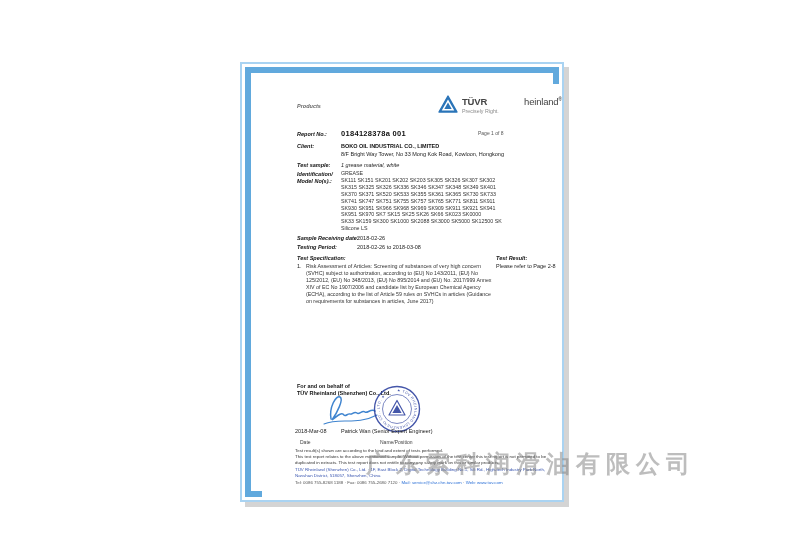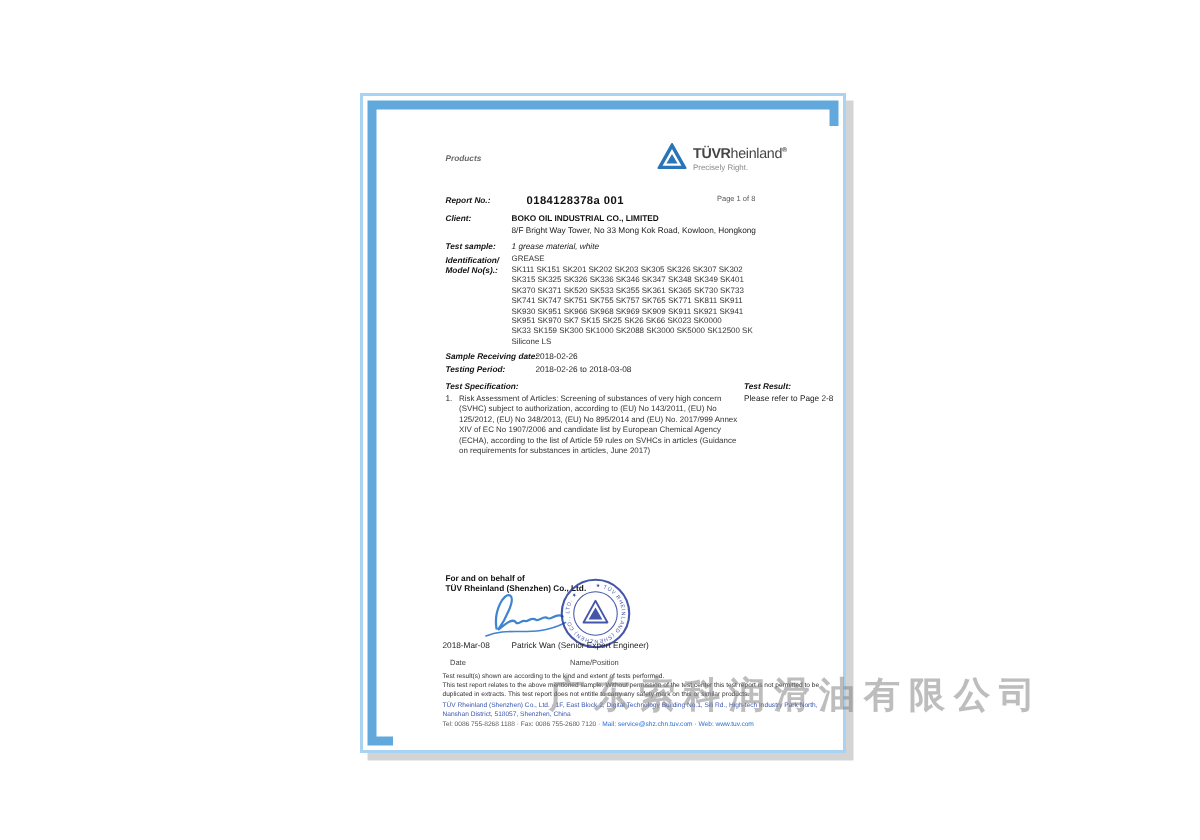--- a/index.html
+++ b/index.html
@@ -23,21 +23,21 @@
   .spec-text{font:5.3px/7.1px "Liberation Sans",sans-serif;color:#333;width:188px;text-align:left;}
   .tiny{font:4.4px/5.6px "Liberation Sans",sans-serif;color:#333;}
   .addr{font:4.4px/5.6px "Liberation Sans",sans-serif;color:#3a56b0;}
   .contact{font:4.4px/5.6px "Liberation Sans",sans-serif;color:#555;}
   .link{color:#2a6fd6;text-decoration:none;}
   .dot{color:#555;}
   
   .logo{display:flex;align-items:flex-start;}
   .logo-txt{margin-left:4px;}
   .brand{font:700 9.5px/10px "Liberation Sans",sans-serif;color:#454545;letter-spacing:-.2px;}
-  .brand .rest{font-weight:400;}
+  .brand .rest{font-weight:400;margin-left:37px;}
   .brand sup{font-size:4.5px;}
   .tagline{font:5.3px/7px "Liberation Sans",sans-serif;color:#8a8a8a;margin-top:1px;}
   
   .stamp{opacity:.88;}
   
   .wm-cn{position:absolute;left:366px;top:450px;z-index:5;
          font:600 24px/28px "Liberation Sans",sans-serif;letter-spacing:6px;
          color:rgba(128,128,128,.52);white-space:nowrap;pointer-events:none;text-align:center;}
   .wm-url{position:absolute;left:350px;top:496px;z-index:5;
          font:400 29px/32px "Liberation Sans",sans-serif;letter-spacing:2px;
@@ -60,21 +60,21 @@
             <path d="M10 4.4 L16.3 15.5 H3.7 Z" fill="#ffffff"></path>
             <path d="M10 7.6 L13.7 14 H6.3 Z" fill="#2a74b8"></path>
           </svg>
           <div class="logo-txt">
             <div class="brand"><span>TÜVR</span><span class="rest">heinland</span><sup>®</sup></div>
             <div class="tagline">Precisely Right.</div>
           </div>
         </div>
 
         <div class="abs lbl" style="left:35px;top:47px;">Report No.:</div>
-        <div class="abs report-no" style="left:79px;top:46px;margin-left:10px;">0184128378a 001</div>
+        <div class="abs report-no" style="left:79px;top:46px;">0184128378a 001</div>
         <div class="abs pagenum" style="left:216px;top:46px;">Page 1 of 8</div>
 
         <div class="abs lbl" style="left:35px;top:59px;">Client:</div>
         <div class="abs valb" style="left:79px;top:59px;">BOKO OIL INDUSTRIAL CO., LIMITED</div>
         <div class="abs val" style="left:79px;top:67px;">8/F Bright Way Tower, No 33 Mong Kok Road, Kowloon, Hongkong</div>
 
         <div class="abs lbl" style="left:35px;top:78px;">Test sample:</div>
         <div class="abs val" style="left:79px;top:78px;font-style:italic;">1 grease material, white</div>
 
         <div class="abs lbl" style="left:35px;top:87px;">Identification/</div>

